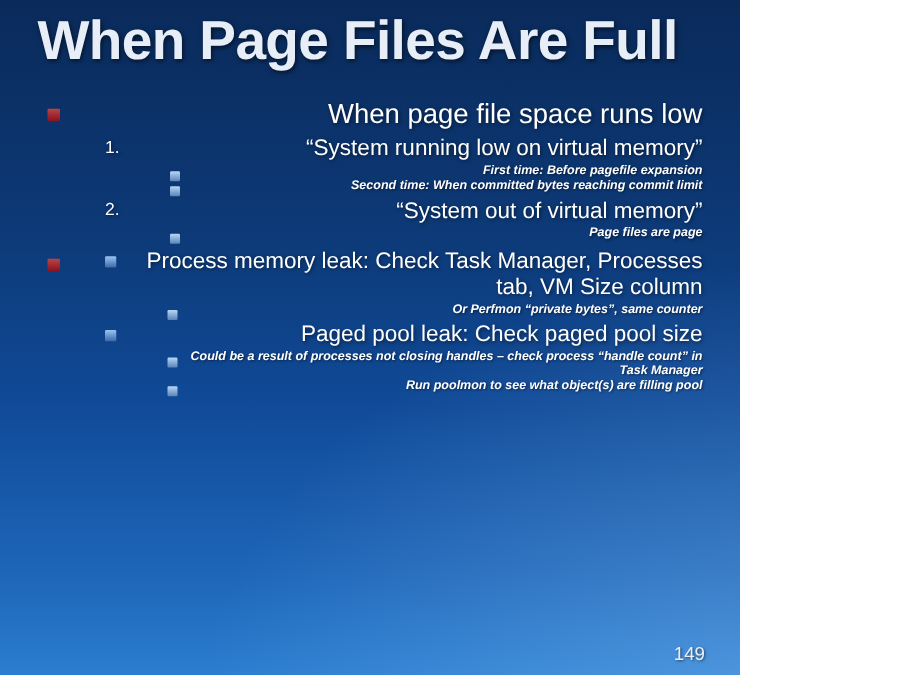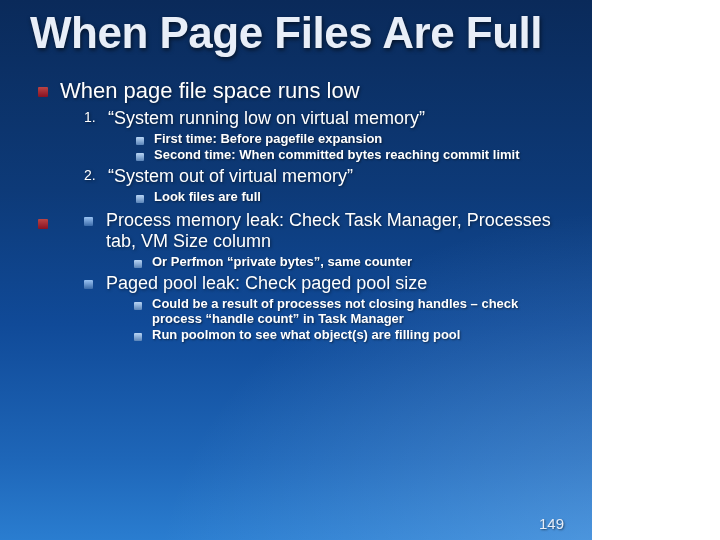--- a/index.html
+++ b/index.html
@@ -23,21 +23,21 @@
   }
   .title {
     font-size: 44px;
     font-weight: bold;
     color: #e8eef8;
     margin: 0 0 20px 0;
     letter-spacing: -0.5px;
     text-shadow: 1px 2px 4px rgba(0,0,0,0.6);
   }
   ul, ol { margin: 0; padding: 0; list-style: none; }
-  .lvl1 { padding-left: 8px; }
+  .lvl1 { padding-left: 8px; text-align: right; }
   .lvl1 > li {
     position: relative;
     padding-left: 22px;
     font-size: 22px;
     margin-bottom: 6px;
     text-shadow: 1px 1px 3px rgba(0,0,0,0.5);
   }
   .lvl1 > li::before {
     content: "";
     position: absolute;
@@ -84,24 +84,25 @@
     height: 9px;
     background: linear-gradient(to bottom, #9ac3f3, #3a6aa8);
     border-radius: 1px;
   }
   .lvl3 {
     margin: 2px 0 4px 28px;
   }
   .lvl3 > li {
     position: relative;
     padding-left: 18px;
-    font-size: 13px;
+    font-size: 10px;
     font-weight: bold;
     margin-bottom: 1px;
     text-shadow: 1px 1px 2px rgba(0,0,0,0.5);
+    font-style: italic;
   }
   .lvl3 > li::before {
     content: "";
     position: absolute;
     left: 0;
     top: 6px;
     width: 8px;
     height: 8px;
     background: linear-gradient(to bottom, #b9d6f6, #5a84b8);
     border-radius: 1px;
@@ -131,21 +132,21 @@
         <li data-ord="1.">
           <span>“System running low on virtual memory”</span>
           <ul class="lvl3">
             <li>First time:  Before pagefile expansion</li>
             <li>Second time:  When committed bytes reaching commit limit</li>
           </ul>
         </li>
         <li data-ord="2.">
           <span>“System out of virtual memory”</span>
           <ul class="lvl3">
-            <li>Look files are full</li>
+            <li>Page files are page</li>
           </ul>
         </li>
       </ol>
     </li>
 
     <li>
 
       <ul class="lvl2">
         <li>
           <span>Process memory leak:  Check Task Manager, Processes tab, VM Size column</span>

